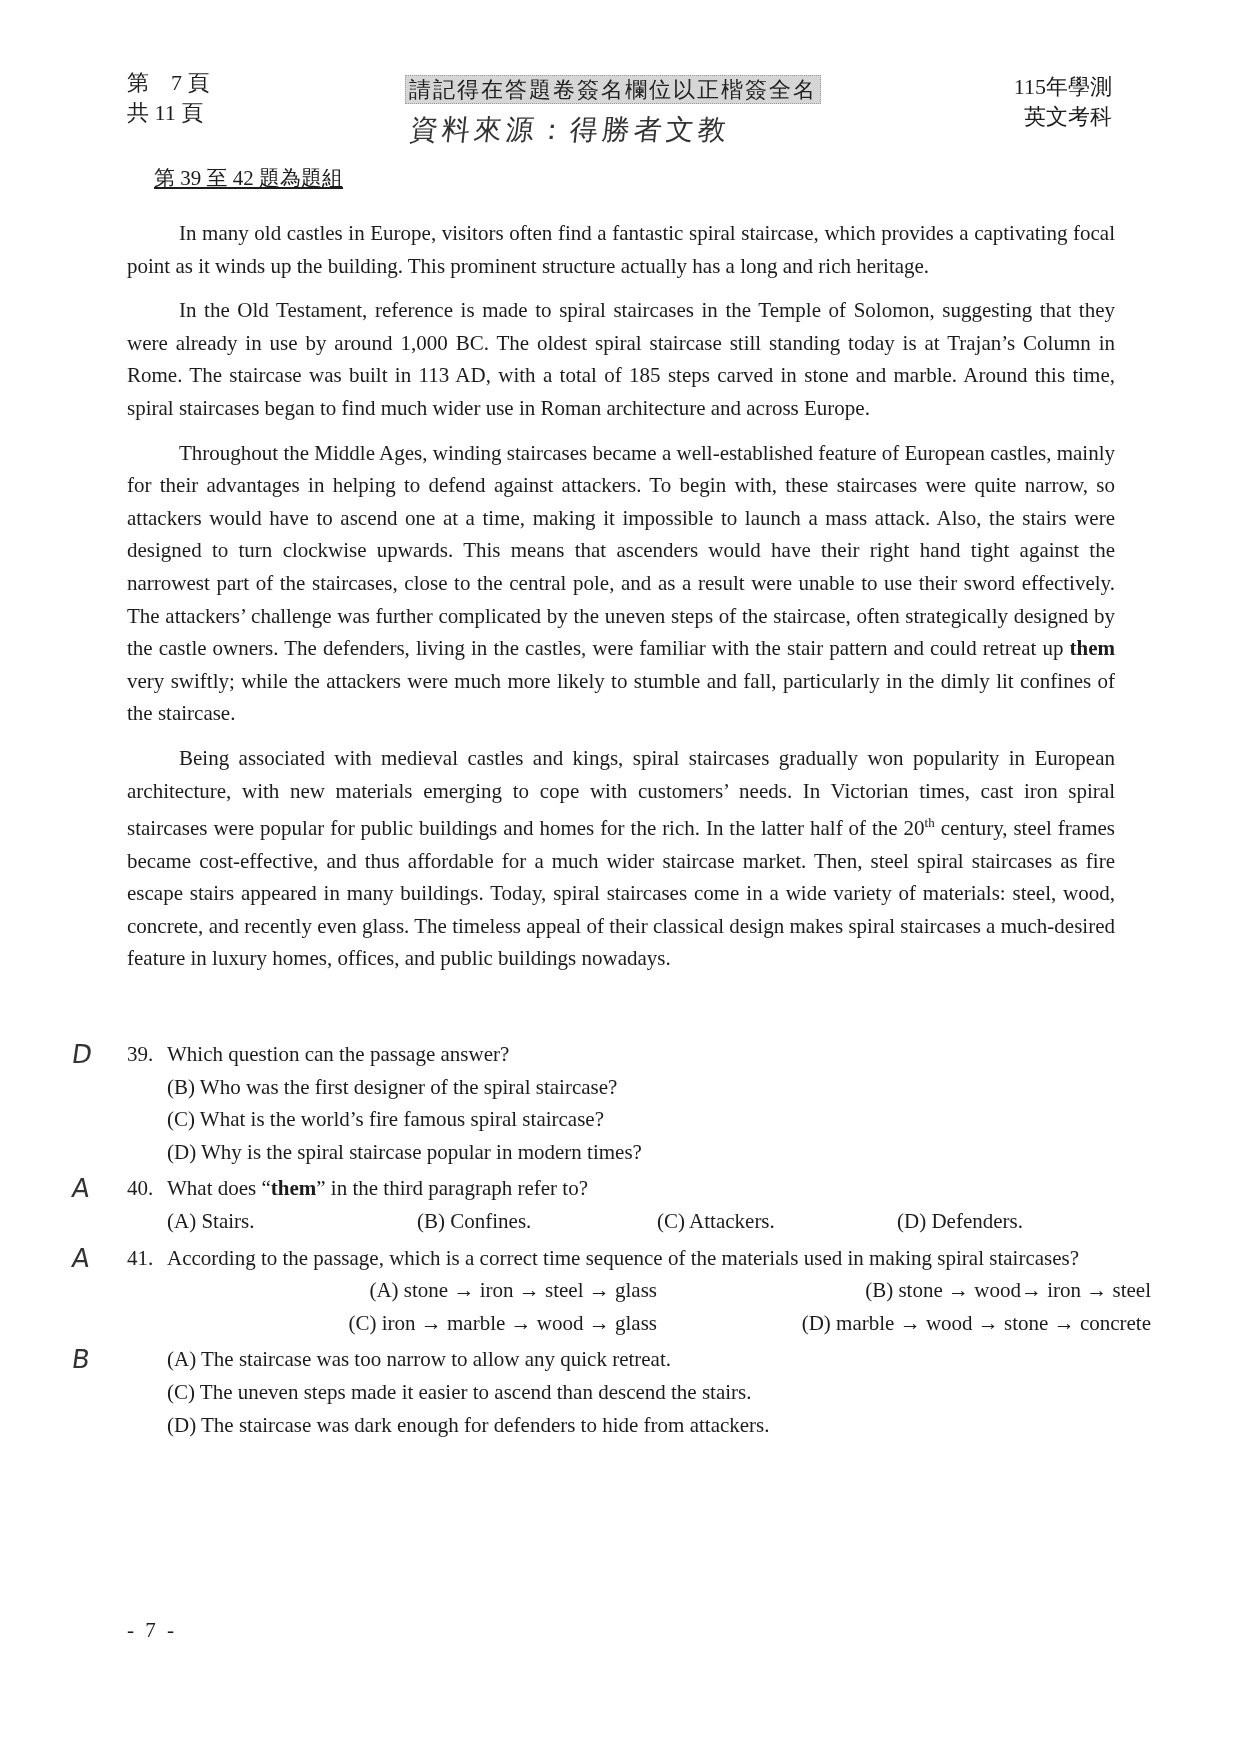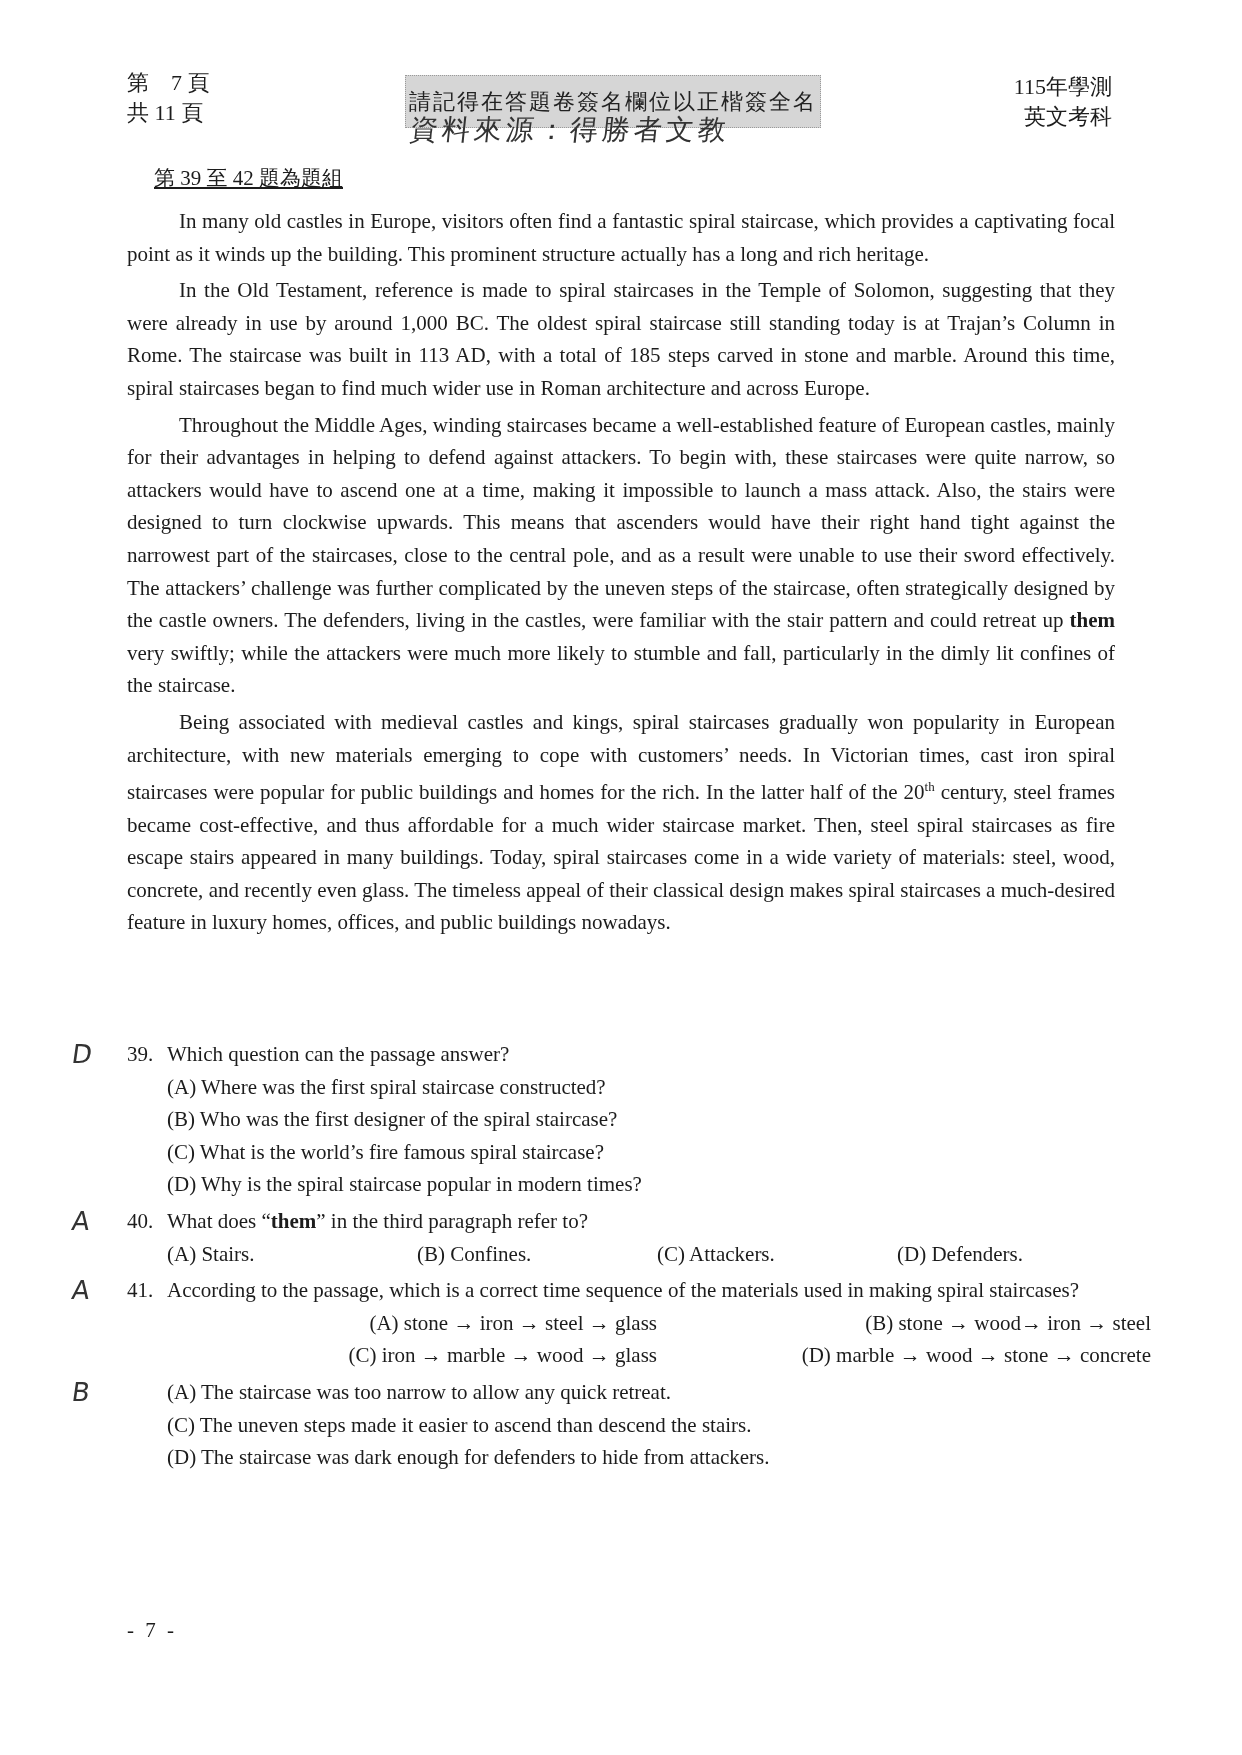--- a/index.html
+++ b/index.html
@@ -1,27 +1,27 @@
 <!DOCTYPE html>
 <html><head>
 <meta charset="utf-8">
 <style>
   html, body { margin: 0; padding: 0; background: #ffffff; }
   body { width: 1242px; height: 1755px; position: relative; overflow: hidden;
          font-family: "Liberation Serif", "DejaVu Serif", serif; color: #1c1c1c; }
   .page-num { position: absolute; left: 127px; top: 68px; font-size: 22px; line-height: 30px; }
   .page-num .row { white-space: pre; }
   .notice { position: absolute; left: 405px; top: 75px; background: #d6d6d6; border: 1px dotted #9a9a9a;
-            font-size: 22px; line-height: 27px; padding: 12px 3px; letter-spacing: 2px; color: #222; }
+            font-size: 22px; line-height: 27px; padding: 0 3px; letter-spacing: 2px; color: #222; }
   .source { position: absolute; left: 410px; top: 112px; font-size: 28px; line-height: 36px; color: #333;
             font-family: "DejaVu Sans", sans-serif; font-weight: normal; transform: skewX(-6deg); letter-spacing: 4px; }
   .exam-title { position: absolute; right: 130px; top: 72px; font-size: 22px; line-height: 30px; text-align: right; }
   .group-label { position: absolute; left: 127px; top: 164px; font-size: 21px; line-height: 28px; text-decoration: underline; margin-left: 27px; }
   .passage { position: absolute; left: 127px; top: 205px; width: 988px; font-size: 21px; line-height: 32.6px; text-align: justify; }
-  .passage p { margin: 0 0 4px 0; text-indent: 52px; }
+  .passage p { margin: 12px 0 4px 0; text-indent: 52px; }
   .passage b { font-weight: bold; }
   .questions { position: absolute; left: 127px; top: 1038px; width: 988px; font-size: 21px; line-height: 32.6px; }
   .q { position: relative; margin-bottom: 4px; }
   .q-stem { padding-left: 40px; text-indent: -40px; }
   .q-num { display: inline-block; width: 40px; text-indent: 0; }
   .opts { padding-left: 40px; }
   .opt { display: block; }
   .opts.grid4 { display: grid; grid-template-columns: 250px 240px 240px 240px; }
   .opts.grid2 { display: grid; grid-template-columns: 494px 494px; padding-left: 36px; text-align: right; }
   .hand-ans { position: absolute; left: -55px; top: 0px; font-family: "DejaVu Sans", sans-serif; font-size: 26px;
@@ -52,21 +52,20 @@
   <p><span>Throughout the Middle Ages, winding staircases became a well-established feature of European castles, mainly for their advantages in helping to defend against attackers. To begin with, these staircases were quite narrow, so attackers would have to ascend one at a time, making it impossible to launch a mass attack. Also, the stairs were designed to turn clockwise upwards. This means that ascenders would have their right hand tight against the narrowest part of the staircases, close to the central pole, and as a result were unable to use their sword effectively. The attackers’ challenge was further complicated by the uneven steps of the staircase, often strategically designed by the castle owners. The defenders, living in the castles, were familiar with the stair pattern and could retreat up </span><b>them</b><span> very swiftly; while the attackers were much more likely to stumble and fall, particularly in the dimly lit confines of the staircase.</span></p>
   <p><span>Being associated with medieval castles and kings, spiral staircases gradually won popularity in European architecture, with new materials emerging to cope with customers’ needs. In Victorian times, cast iron spiral staircases were popular for public buildings and homes for the rich. In the latter half of the 20</span><sup style="font-size:13px;">th</sup><span> century, steel frames became cost-effective, and thus affordable for a much wider staircase market. Then, steel spiral staircases as fire escape stairs appeared in many buildings. Today, spiral staircases come in a wide variety of materials: steel, wood, concrete, and recently even glass. The timeless appeal of their classical design makes spiral staircases a much-desired feature in luxury homes, offices, and public buildings nowadays.</span></p>
 </div>
 
 <div class="questions">
 
   <div class="q">
     <span class="hand-ans">D</span>
     <div class="q-stem"><span class="q-num">39.</span><span>Which question can the passage answer?</span></div>
     <div class="opts">
-      <span class="opt">(A) Where was the first spiral staircase constructed?</span>
       <span class="opt">(B) Who was the first designer of the spiral staircase?</span>
       <span class="opt">(C) What is the world’s fire famous spiral staircase?</span>
       <span class="opt">(D) Why is the spiral staircase popular in modern times?</span>
     </div>
   </div>
 
   <div class="q">
     <span class="hand-ans">A</span>
     <div class="q-stem"><span class="q-num">40.</span><span>What does “</span><b>them</b><span>” in the third paragraph refer to?</span></div>
     <div class="opts grid4">

